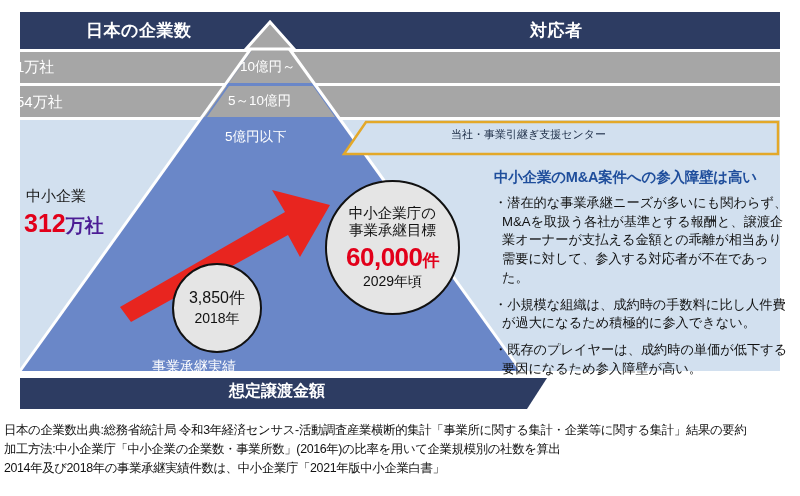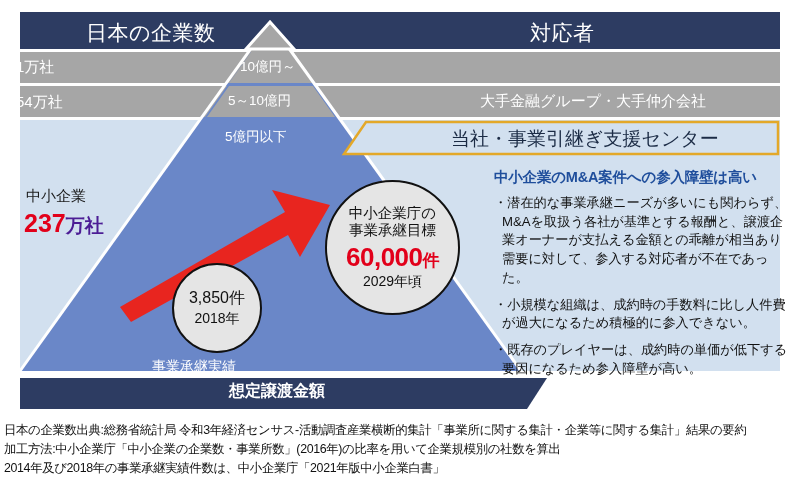--- a/index.html
+++ b/index.html
@@ -31,41 +31,41 @@
 
   
   .tx {
     position: absolute;
     white-space: nowrap;
     line-height: 1;
   }
 
   .hdr-label {
     color: #ffffff;
-    font-weight: normal;
-    font-size: 21px;
+    font-weight: bold;
+    font-size: 17px;
     letter-spacing: .5px;
   }
 
   .row-left-label {
     color: #ffffff;
     font-size: 15px;
   }
   .row-right-label {
     color: #ffffff;
     font-size: 15px;
   }
   .row-mid-label {
     color: #ffffff;
     font-size: 13.5px;
   }
 
   .support-label {
     color: #1b2b45;
-    font-size: 19px;
+    font-size: 11px;
   }
 
   .sme-title {
     color: #1a1a1a;
     font-size: 15px;
   }
   .sme-value {
     color: #e2001a;
     font-size: 25px;
     font-weight: bold;
@@ -207,27 +207,26 @@
   </svg>
 
   <div class="tx hdr-label" style="left:86px; top:22px;">日本の企業数</div>
   <div class="tx hdr-label" style="left:530px; top:22px;">対応者</div>
 
   <div class="tx row-left-label" style="left:16px; top:59px;">1万社</div>
   <div class="tx row-mid-label" style="left:240px; top:60px;">10億円～</div>
 
   <div class="tx row-left-label" style="left:16px; top:94px;">54万社</div>
   <div class="tx row-mid-label" style="left:228px; top:94px;">5～10億円</div>
-  <div class="tx row-right-label" style="left:480px; top:93px;">大手金融グループ・大手仲介会社</div>
 
   <div class="tx row-mid-label" style="left:225px; top:130px;">5億円以下</div>
   <div class="tx support-label" style="left:451px; top:129px;">当社・事業引継ぎ支援センター</div>
 
   <div class="tx sme-title" style="left:26px; top:188px;">中小企業</div>
-  <div class="tx sme-value" style="left:24px; top:211px;"><span>237</span><span class="unit">万社</span></div>
+  <div class="tx sme-value" style="left:24px; top:211px;"><span>312</span><span class="unit">万社</span></div>
 
   <div class="tx achieve-label" style="left:152px; top:359px;">事業承継実績</div>
 
   <div class="tx bottom-label" style="left:229px; top:383px;">想定譲渡金額</div>
 
 
   <div class="bubble bubble-md" style="left:172px; top:263px; width:90px; height:90px;">
     <span class="b-num">3,850件</span>
     <span class="b-yr">2018年</span>
   </div>

